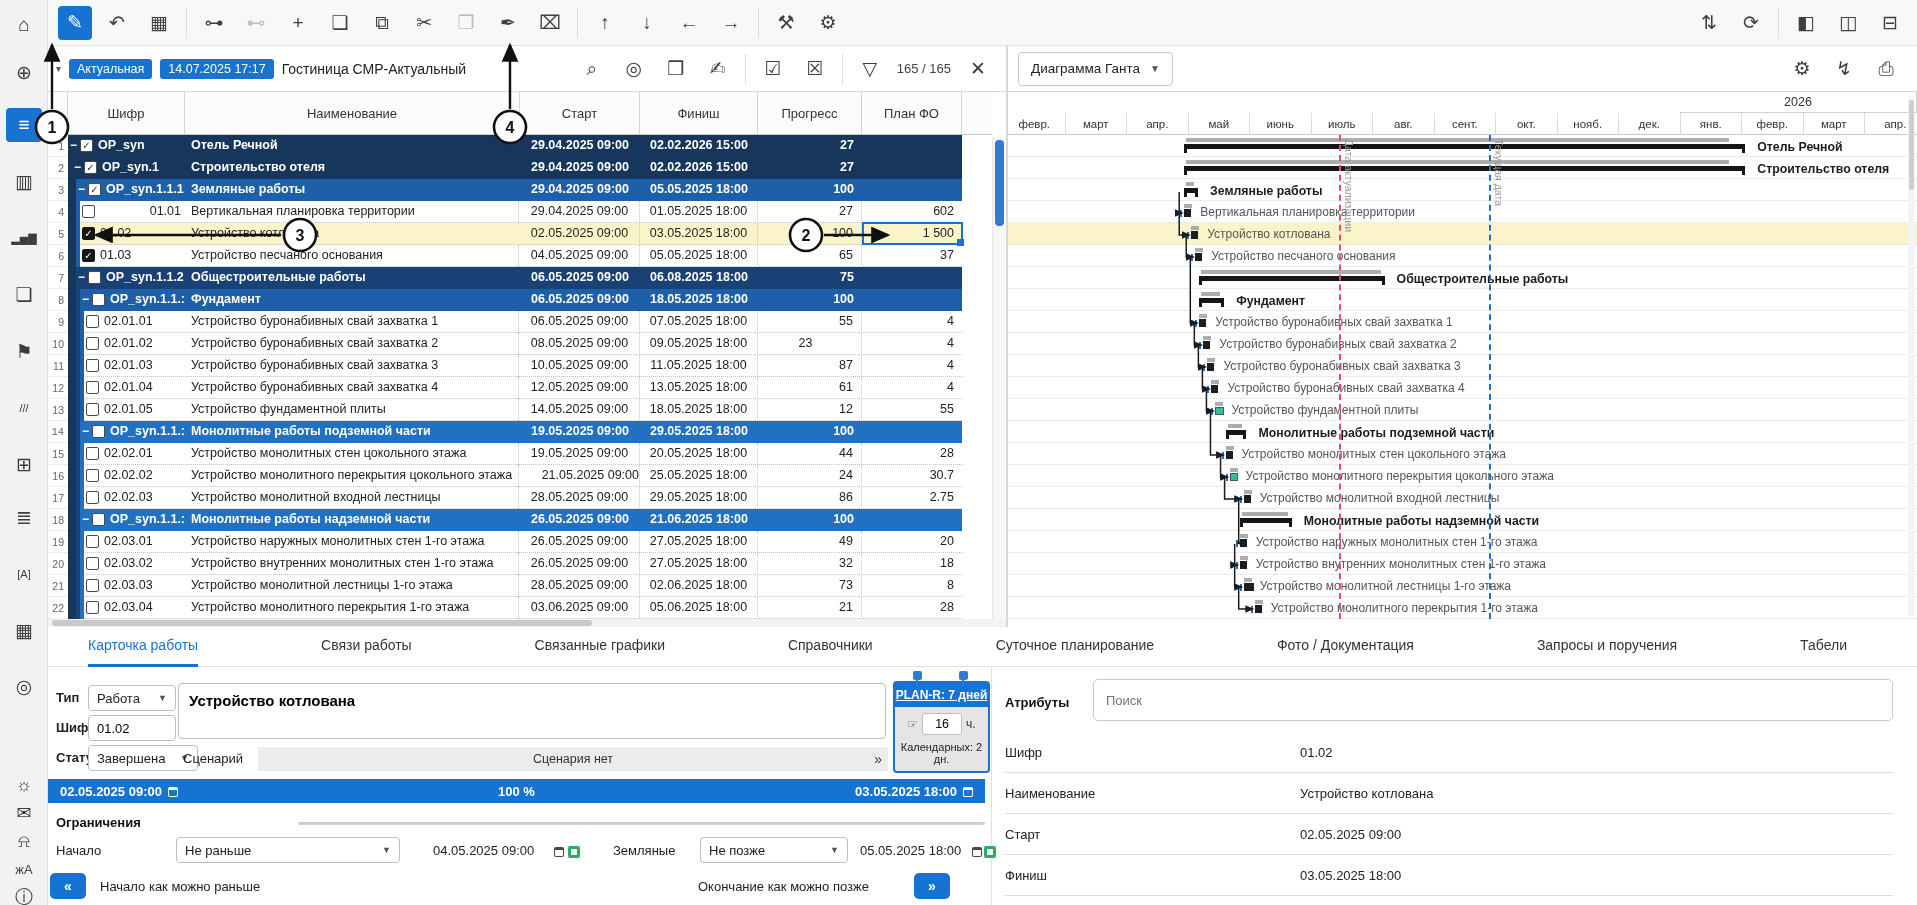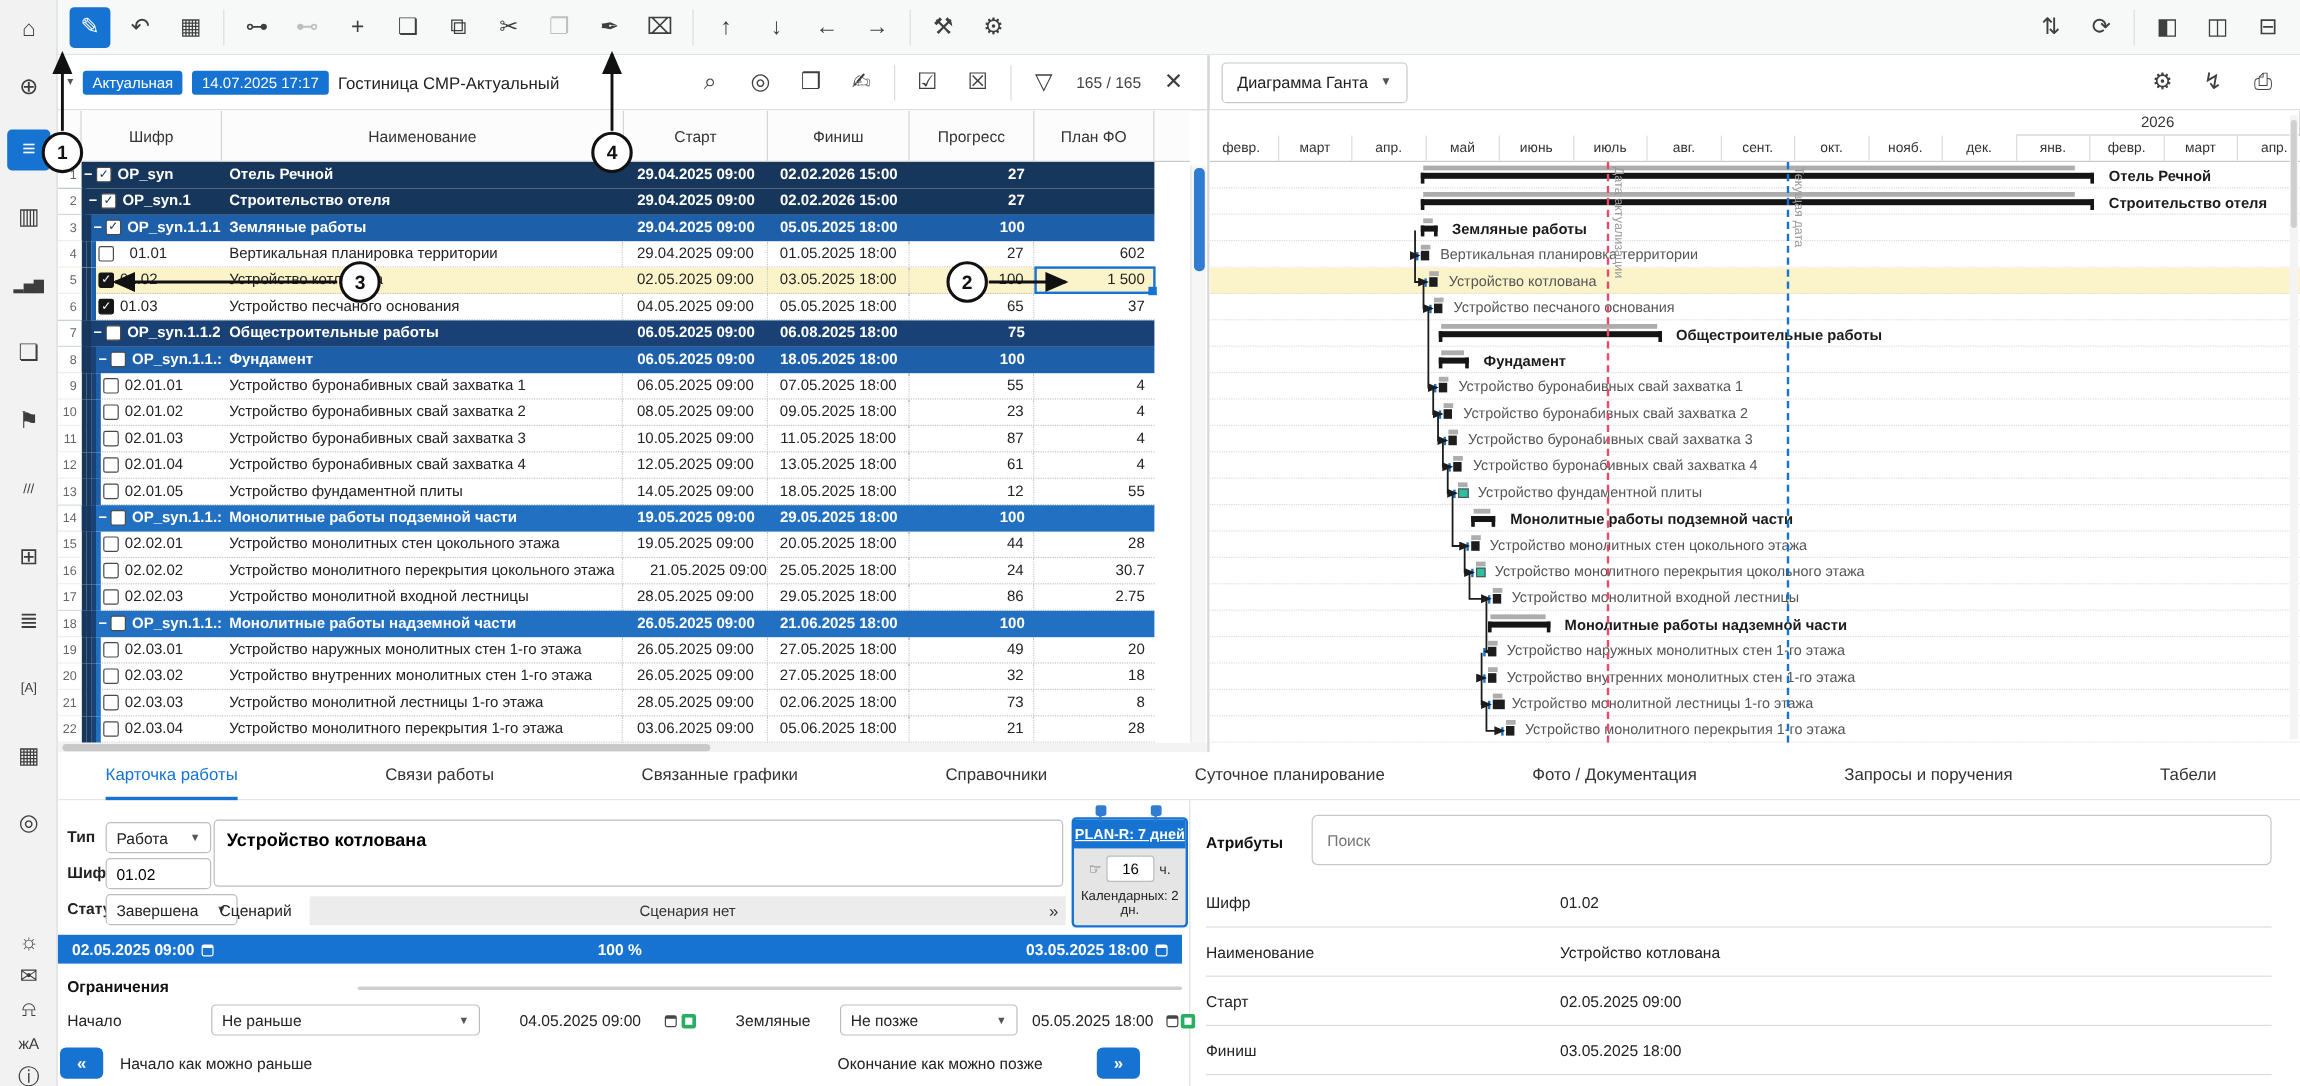--- a/index.html
+++ b/index.html
@@ -253,21 +253,21 @@
           <div class="t-cell grp" style="left: 592px; width: 118px; text-align: center;">05.05.2025 18:00</div>
           <div class="t-cell grp" style="left: 710px; width: 104px; text-align: right; padding-right: 8px;">100</div>
           <div class="t-cell grp" style="left: 814px; width: 100px; text-align: right; padding-right: 8px;"></div>
         </div>
         <div class="rownum" style="top: 44px;">3</div>
         <div class="t-row leaf" style="top: 66px;">
           <div class="guide" style="left: 20px; background: rgb(22, 54, 92);"></div>
           <div class="guide" style="left: 24px; background: rgb(22, 54, 92);"></div>
           <div class="guide" style="left: 28px; background: rgb(30, 95, 169);"></div>
           <span class="cb" style="left: 34px;"></span>
-          <div class="t-cell" style="left: 60px; width: 85px;">01.01</div>
+          <div class="t-cell" style="left: 48px; width: 85px; text-align: right;">01.01</div>
           <div class="t-cell dots" style="left: 143px; width: 328px;">Вертикальная планировка территории</div>
           <div class="t-cell dots" style="left: 472px; width: 120px; text-align: center;">29.04.2025 09:00</div>
           <div class="t-cell dots" style="left: 592px; width: 118px; text-align: center;">01.05.2025 18:00</div>
           <div class="t-cell dots" style="left: 710px; width: 104px; text-align: right; padding-right: 8px;">27</div>
           <div class="t-cell" style="left: 814px; width: 100px; text-align: right; padding-right: 8px;">602</div>
         </div>
         <div class="rownum" style="top: 66px;">4</div>
         <div class="t-row leaf" style="top: 88px; background: rgb(251, 244, 203);">
           <div class="guide" style="left: 20px; background: rgb(22, 54, 92);"></div>
           <div class="guide" style="left: 24px; background: rgb(22, 54, 92);"></div>
@@ -341,21 +341,21 @@
         <div class="t-row leaf" style="top: 198px;">
           <div class="guide" style="left: 20px; background: rgb(22, 54, 92);"></div>
           <div class="guide" style="left: 24px; background: rgb(22, 54, 92);"></div>
           <div class="guide" style="left: 28px; background: rgb(26, 65, 117);"></div>
           <div class="guide" style="left: 32px; background: rgb(30, 95, 169);"></div>
           <span class="cb" style="left: 38px;"></span>
           <div class="t-cell" style="left: 56px; width: 81px;">02.01.02</div>
           <div class="t-cell dots" style="left: 143px; width: 328px;">Устройство буронабивных свай захватка 2</div>
           <div class="t-cell dots" style="left: 472px; width: 120px; text-align: center;">08.05.2025 09:00</div>
           <div class="t-cell dots" style="left: 592px; width: 118px; text-align: center;">09.05.2025 18:00</div>
-          <div class="t-cell dots" style="left: 710px; width: 104px; text-align: right; padding-right: 8px;">23</div>
+          <div class="t-cell dots" style="left: 710px; width: 104px; text-align: center; padding-right: 8px;">23</div>
           <div class="t-cell" style="left: 814px; width: 100px; text-align: right; padding-right: 8px;">4</div>
         </div>
         <div class="rownum" style="top: 198px;">10</div>
         <div class="t-row leaf" style="top: 220px;">
           <div class="guide" style="left: 20px; background: rgb(22, 54, 92);"></div>
           <div class="guide" style="left: 24px; background: rgb(22, 54, 92);"></div>
           <div class="guide" style="left: 28px; background: rgb(26, 65, 117);"></div>
           <div class="guide" style="left: 32px; background: rgb(30, 95, 169);"></div>
           <span class="cb" style="left: 38px;"></span>
           <div class="t-cell" style="left: 56px; width: 81px;">02.01.03</div>
@@ -400,21 +400,21 @@
           <div class="guide" style="left: 28px; background: rgb(26, 65, 117);"></div>
           <span class="minus" style="left: 34px; color: rgb(255, 255, 255);">−</span>
           <span class="cb" style="left: 44px;"></span>
           <div class="t-cell grp" style="left: 62px; width: 75px;">OP_syn.1.1.:</div>
           <div class="t-cell grp" style="left: 143px; width: 328px;">Монолитные работы подземной части</div>
           <div class="t-cell grp" style="left: 472px; width: 120px; text-align: center;">19.05.2025 09:00</div>
           <div class="t-cell grp" style="left: 592px; width: 118px; text-align: center;">29.05.2025 18:00</div>
           <div class="t-cell grp" style="left: 710px; width: 104px; text-align: right; padding-right: 8px;">100</div>
           <div class="t-cell grp" style="left: 814px; width: 100px; text-align: right; padding-right: 8px;"></div>
         </div>
-        <div class="rownum" style="top: 286px;">14</div>
+        <div class="rownum" style="top: 286px; font-family: Liberation Mono, monospace;">14</div>
         <div class="t-row leaf" style="top: 308px;">
           <div class="guide" style="left: 20px; background: rgb(22, 54, 92);"></div>
           <div class="guide" style="left: 24px; background: rgb(22, 54, 92);"></div>
           <div class="guide" style="left: 28px; background: rgb(26, 65, 117);"></div>
           <div class="guide" style="left: 32px; background: rgb(34, 112, 194);"></div>
           <span class="cb" style="left: 38px;"></span>
           <div class="t-cell" style="left: 56px; width: 81px;">02.02.01</div>
           <div class="t-cell dots" style="left: 143px; width: 328px;">Устройство монолитных стен цокольного этажа</div>
           <div class="t-cell dots" style="left: 472px; width: 120px; text-align: center;">19.05.2025 09:00</div>
           <div class="t-cell dots" style="left: 592px; width: 118px; text-align: center;">20.05.2025 18:00</div>

